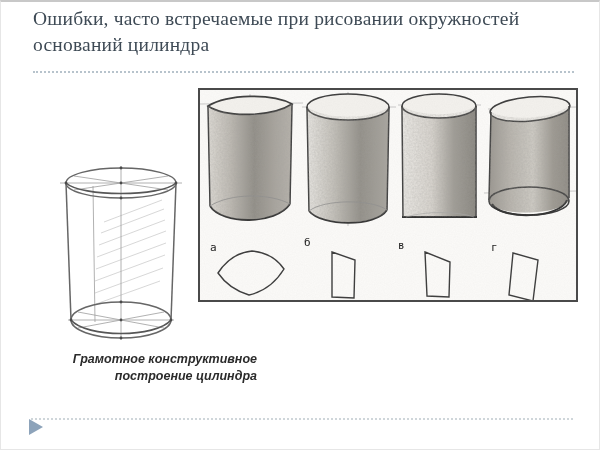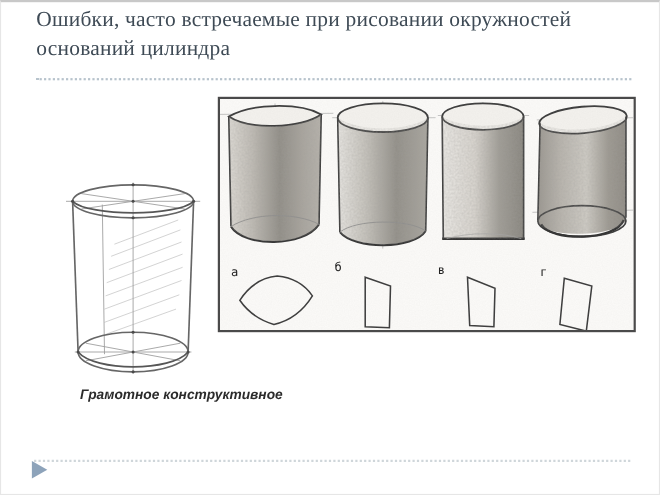--- a/index.html
+++ b/index.html
@@ -117,20 +117,21 @@
           <circle cx="125" cy="166" r="1.4"></circle>
         <circle cx="75" cy="148" r="1.4"></circle>
           <circle cx="75" cy="184" r="1.4"></circle>
         <circle cx="75" cy="166" r="1.4"></circle>
       </g>
     </svg>
   </div>
 
   <div class="caption">
     <span>Грамотное конструктивное</span><br>
+    <span>построение цилиндра</span>
   </div>
 
   <div class="errors-panel">
     <svg width="376" height="210" viewBox="0 0 376 210">
       <defs>
         <linearGradient id="gA" x1="0" y1="0" x2="1" y2="0">
           <stop offset="0" stop-color="#e3e0da"></stop>
             <stop offset="0.25" stop-color="#c2beb7"></stop>
           <stop offset="0.55" stop-color="#8d8a83"></stop>
             <stop offset="0.8" stop-color="#a8a49d"></stop>

